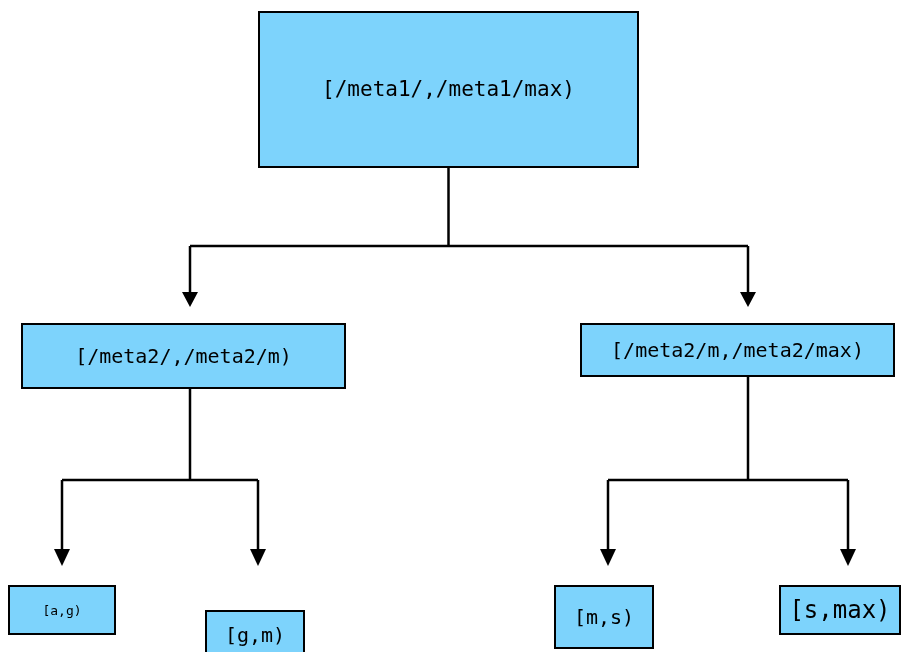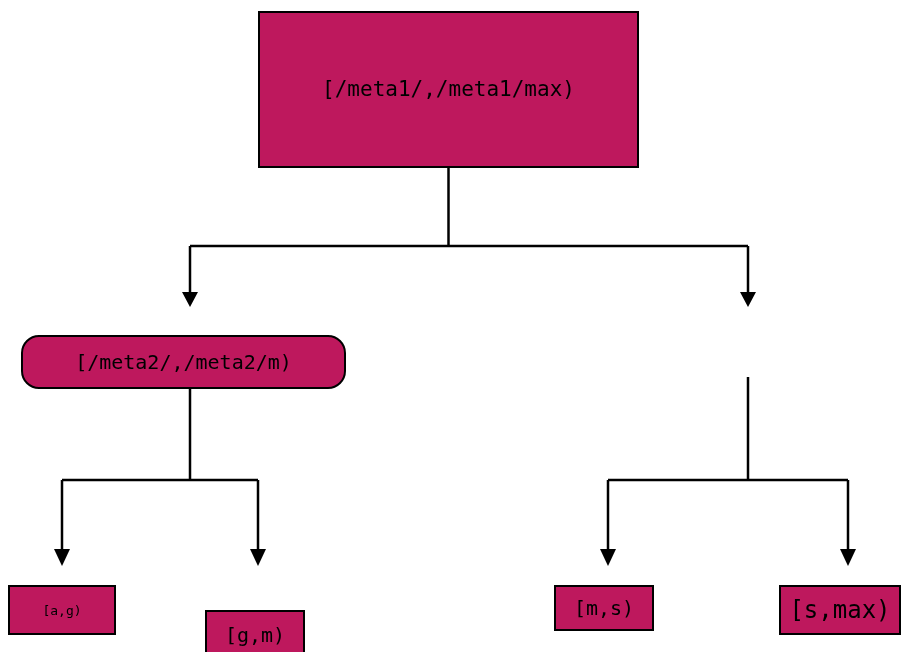--- a/index.html
+++ b/index.html
@@ -23,21 +23,21 @@
     left: 0;
     top: 0;
     width: 912px;
     height: 652px;
     pointer-events: none;
   }
   .node-box {
     position: absolute;
     box-sizing: border-box;
     border: 2.5px solid #000000;
-    background: #be185d;
+    background: #7dd3fc;
     display: flex;
     align-items: center;
     justify-content: center;
     color: #000000;
     white-space: pre;
     letter-spacing: 0px;
   }
   .node-label {
     display: block;
     line-height: 1;
@@ -46,25 +46,24 @@
   #node-root {
     left: 258px;
     top: 11px;
     width: 381px;
     height: 157px;
     font-size: 21px;
   }
   
   #node-mid-left {
     left: 21px;
-    top: 335px;
+    top: 323px;
     width: 325px;
-    height: 54px;
+    height: 66px;
     font-size: 20px;
-    border-radius: 18px;
   }
   #node-mid-right {
     left: 580px;
     top: 323px;
     width: 315px;
     height: 54px;
     font-size: 20px;
   }
   
   #node-leaf-ag {
@@ -79,21 +78,21 @@
     top: 585px;
     width: 100px;
     height: 50px;
     font-size: 20px;
     margin-top: 25px;
   }
   #node-leaf-ms {
     left: 554px;
     top: 585px;
     width: 100px;
-    height: 46px;
+    height: 64px;
     font-size: 20px;
   }
   #node-leaf-smax {
     left: 779px;
     top: 585px;
     width: 122px;
     height: 50px;
     font-size: 24px;
   }
 </style>
@@ -137,20 +136,23 @@
   </svg>
 
   <div class="node-box" id="node-root">
     <span class="node-label">[/meta1/,/meta1/max)</span>
   </div>
 
   <div class="node-box" id="node-mid-left">
     <span class="node-label">[/meta2/,/meta2/m)</span>
   </div>
 
+  <div class="node-box" id="node-mid-right">
+    <span class="node-label">[/meta2/m,/meta2/max)</span>
+  </div>
 
   <div class="node-box" id="node-leaf-ag">
     <span class="node-label">[a,g)</span>
   </div>
 
   <div class="node-box" id="node-leaf-gm">
     <span class="node-label">[g,m)</span>
   </div>
 
   <div class="node-box" id="node-leaf-ms">

